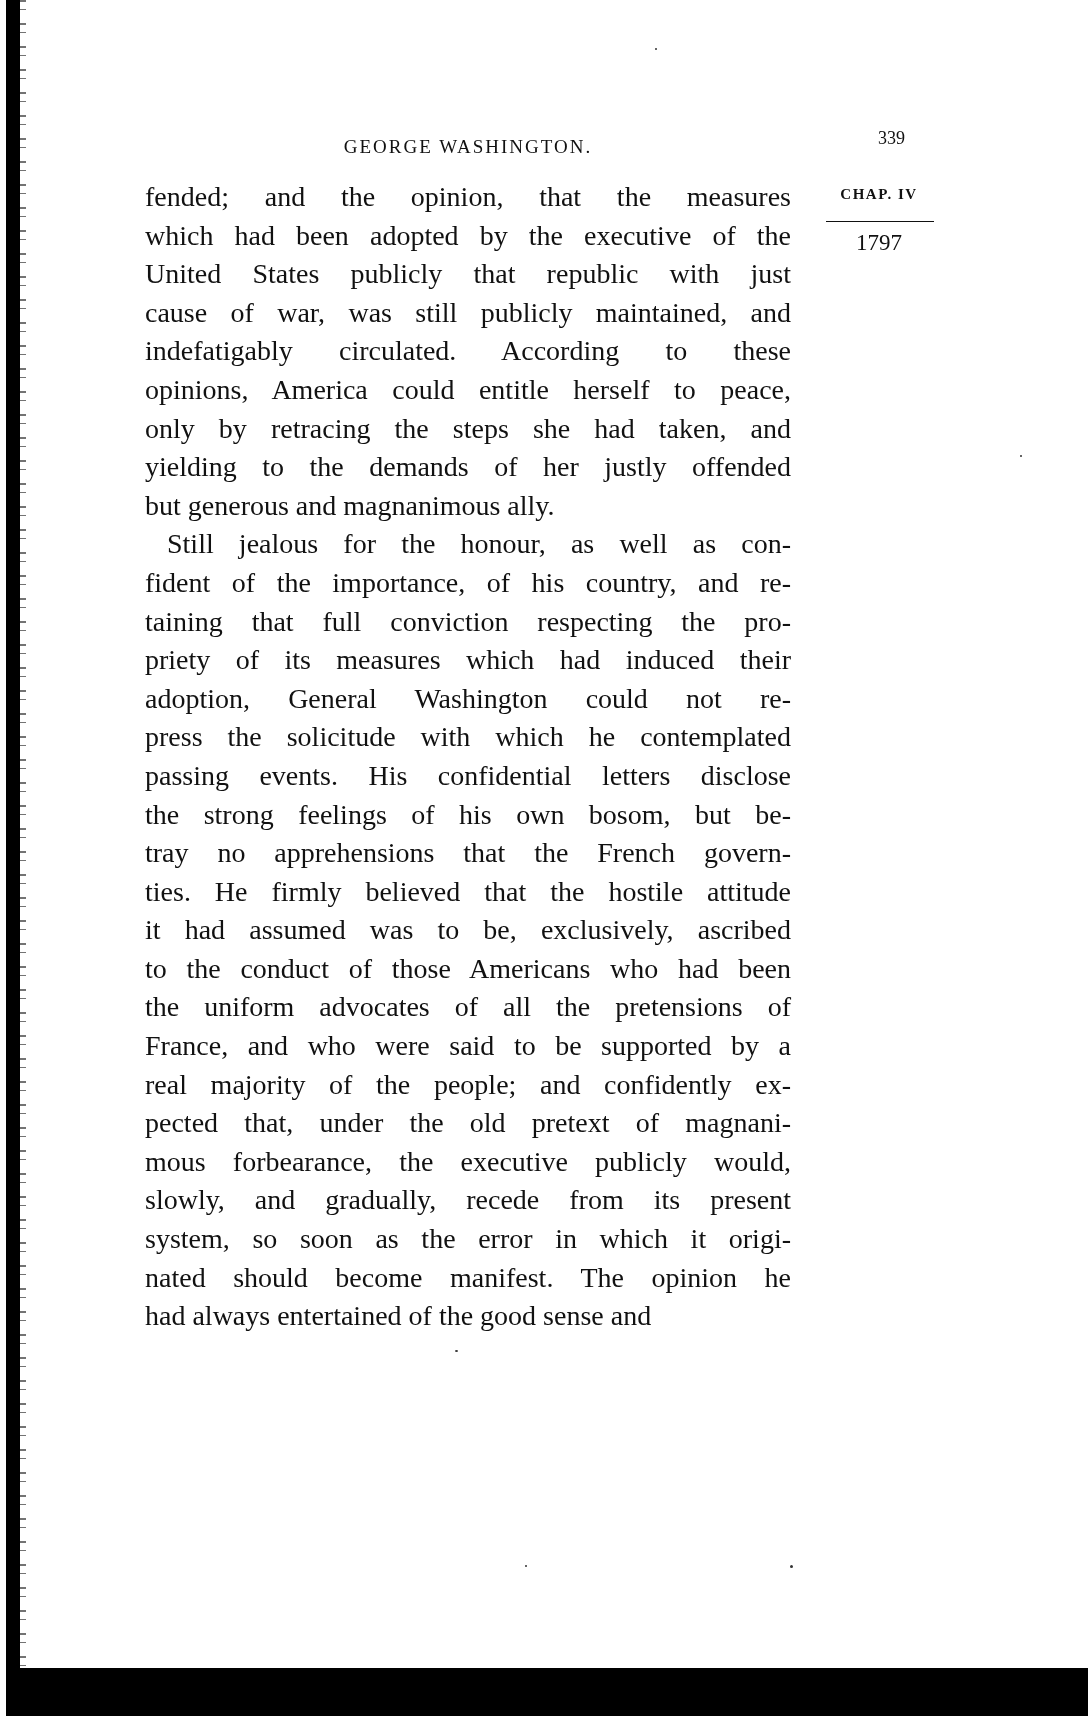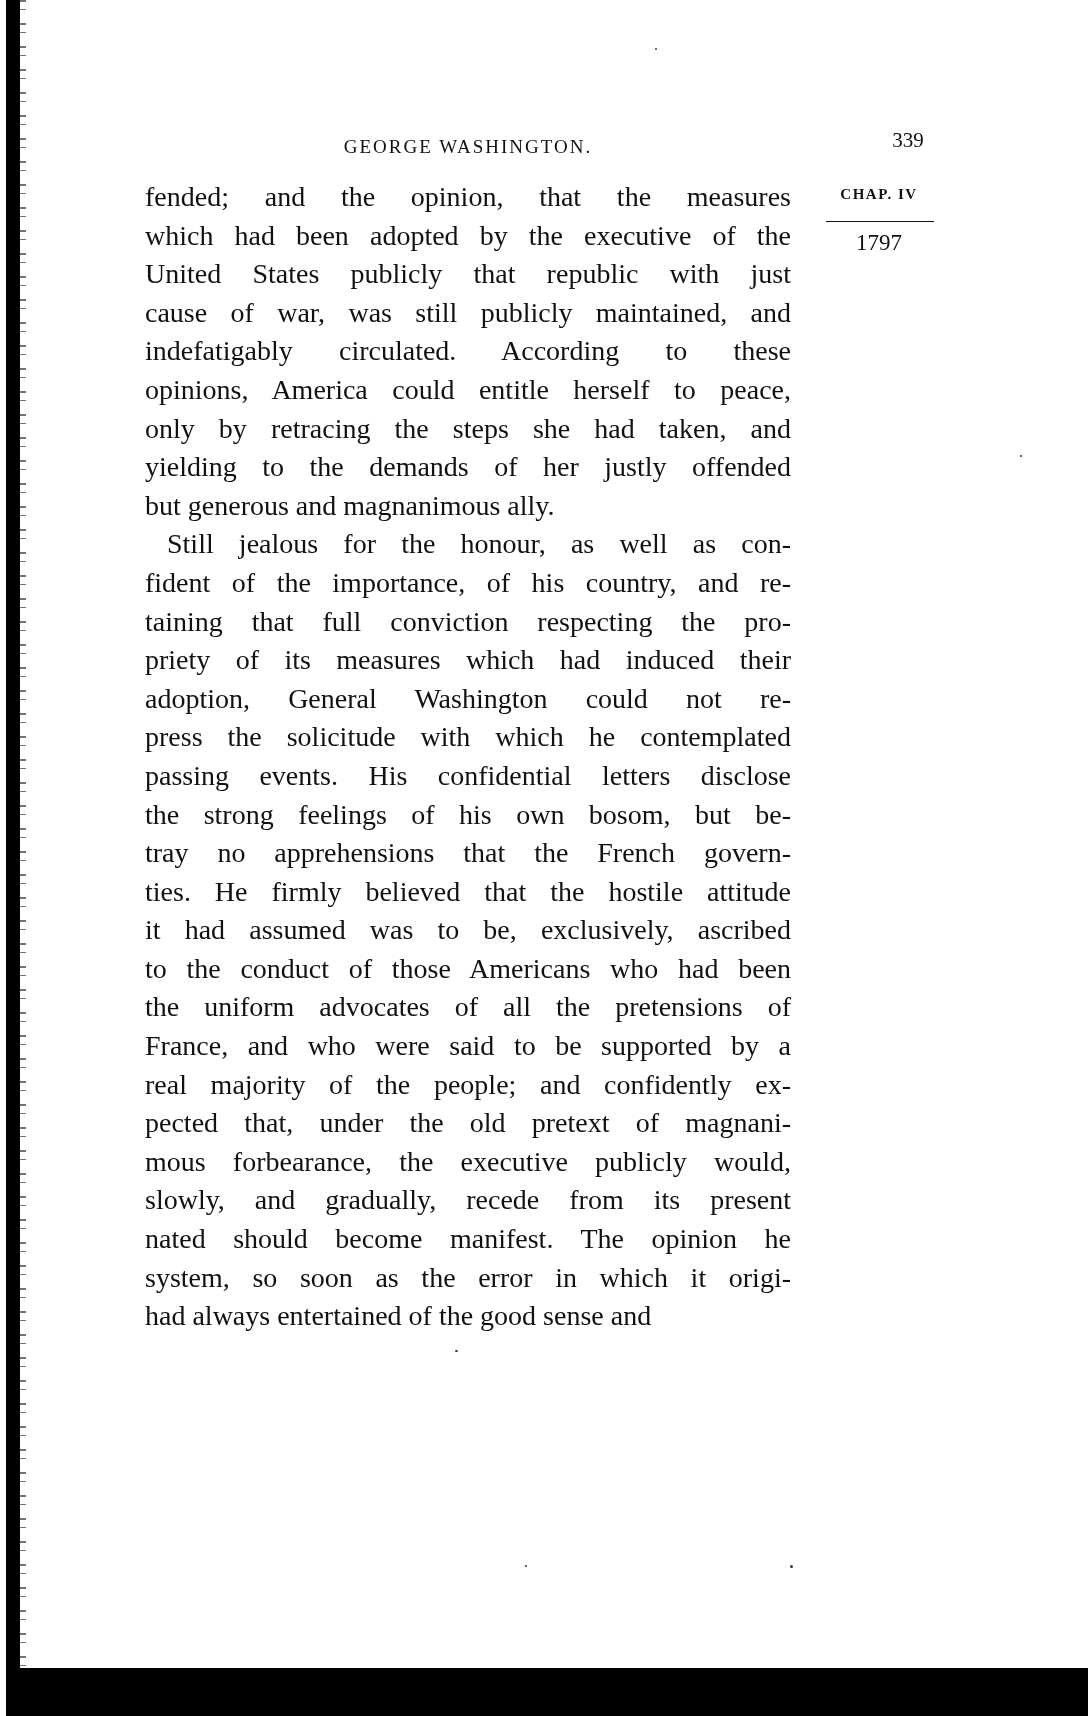--- a/index.html
+++ b/index.html
@@ -6,21 +6,21 @@
     body { width:1088px; height:1716px; position:relative; overflow:hidden;
            font-family: "Liberation Serif", "DejaVu Serif", serif; color:#111; }
     .binding { position:absolute; left:6px; top:0; width:14px; height:1690px; background:#000; }
     .binding-fray { position:absolute; left:20px; top:0; width:6px; height:1690px;
       background: repeating-linear-gradient(to bottom, #000 0 2px, transparent 2px 9px, #000 9px 10px, transparent 10px 23px);
       opacity:.55; }
     .bottom-bar { position:absolute; left:6px; right:0; top:1668px; height:48px; background:#000; }
     .running-head { position:absolute; top:136px; left:145px; width:646px; text-align:center;
       font-size:17px; letter-spacing:2px; font-variant: small-caps; }
     .running-head span { text-transform:uppercase; font-size:19px; }
-    .page-number { position:absolute; top:128px; left:878px; width:60px; text-align:center; font-size:21px; }
+    .page-number { position:absolute; top:128px; left:878px; width:60px; text-align:left; font-size:18px; }
     .margin-note { position:absolute; left:824px; width:110px; text-align:center; }
     .chap { top:186px; font-size:15px; letter-spacing:1.5px;font-weight:bold; }
     .chap-rule { position:absolute; left:826px; top:221px; width:108px; height:0; border-top:1.6px solid #111; }
     .year { top:230px; font-size:23px; }
     .body-text { position:absolute; left:145px; top:178px; width:646px; font-size:28px; line-height:38.6px; }
     .line { display:block; text-align:justify; text-align-last:justify; white-space:nowrap; height:38.6px; }
     .line.last { text-align-last:left; }
     .line.indent { padding-left:22px; }
     .speck { position:absolute; background:#333; border-radius:50%; }
   </style>
@@ -61,22 +61,22 @@
       <span class="line">tray no apprehensions that the French govern-</span>
       <span class="line">ties.  He firmly believed that the hostile attitude</span>
       <span class="line">it had assumed was to be, exclusively, ascribed</span>
       <span class="line">to the conduct of those Americans who had been</span>
       <span class="line">the uniform advocates of all the pretensions of</span>
       <span class="line">France, and who were said to be supported by a</span>
       <span class="line">real majority of the people; and confidently ex-</span>
       <span class="line">pected that, under the old pretext of magnani-</span>
       <span class="line">mous forbearance, the executive publicly would,</span>
       <span class="line">slowly, and gradually, recede from its present</span>
+      <span class="line">system, so soon as the error in which it origi-</span>
       <span class="line">nated should become manifest.  The opinion he</span>
-      <span class="line">system, so soon as the error in which it origi-</span>
       <span class="line last">had always entertained of the good sense and</span>
     </div>
 </div>
 
 <div class="speck" style="left:655px;top:48px;width:2px;height:2px;"></div>
 <div class="speck" style="left:455px;top:1350px;width:3px;height:2px;"></div>
 <div class="speck" style="left:790px;top:1565px;width:3px;height:3px;"></div>
 <div class="speck" style="left:525px;top:1565px;width:2px;height:2px;"></div>
 <div class="speck" style="left:1020px;top:455px;width:2px;height:2px;"></div>
 

